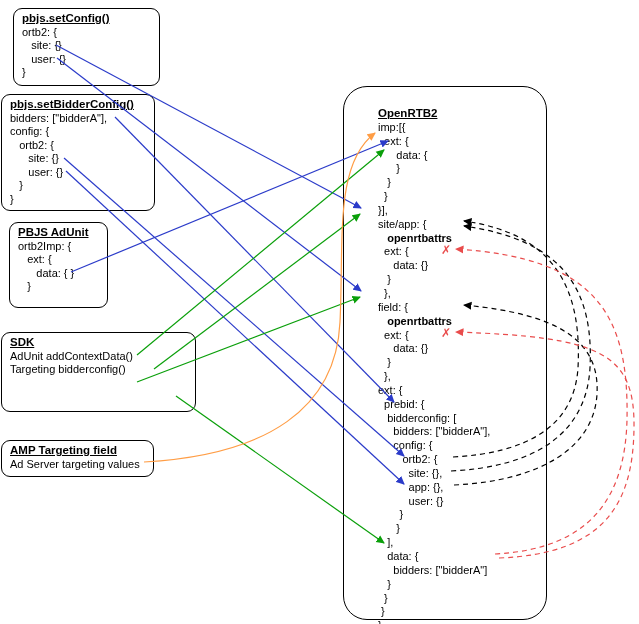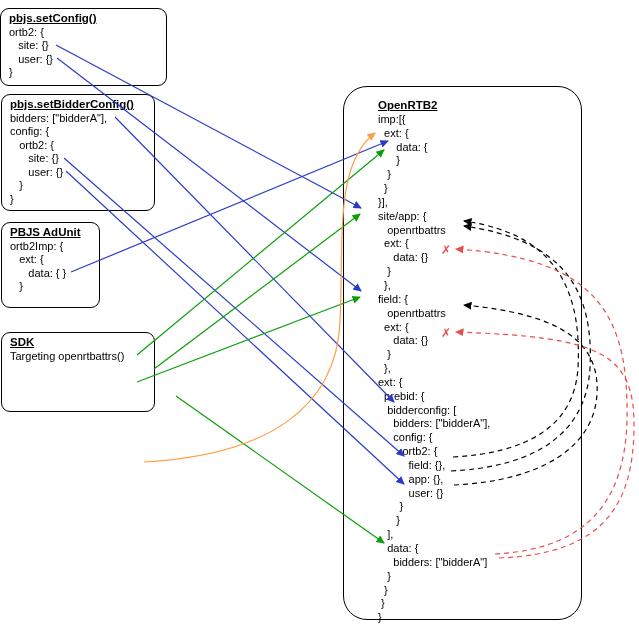--- a/index.html
+++ b/index.html
@@ -22,32 +22,32 @@
     line-height:13.5px;
     z-index:2;
   }
   .box .ln { white-space:pre; }
   .box-title {
     font-weight:bold;
     text-decoration:underline;
     font-size:11.5px;
     white-space:pre;
   }
-  #setconfig-box  { left:0;  top:8px;   width:167px; height:78px; }
+  #setconfig-box  { left:13px;  top:8px;   width:147px; height:78px; }
   #setbidder-box  { left:1px;  top:94px;  width:154px; height:117px; }
-  #adunit-box     { left:1px;  top:222px; width:99px;  height:86px; }
-  #sdk-box        { left:1px;  top:332px; width:154px; height:80px; }
+  #adunit-box     { left:9px;  top:222px; width:99px;  height:86px; }
+  #sdk-box        { left:1px;  top:332px; width:195px; height:80px; }
   #amp-box        { left:1px;  top:440px; width:153px; height:37px; }
   #openrtb2-box   {
-    left:343px; top:86px; width:239px; height:534px;
+    left:343px; top:86px; width:204px; height:534px;
     border-radius:24px;
-    padding:12px 2px 0 34px;
+    padding:20px 2px 0 34px;
     line-height:13.85px;
   }
-  .bold { font-weight:normal; }
+  .bold { font-weight:bold; }
   svg.arrows {
     position:absolute; left:0; top:0; width:639px; height:624px;
     pointer-events:none; z-index:5;
   }
   path.arrow { fill:none; stroke-width:1.2px; }
   .c-blue   { stroke:var(--arrow-blue); }
   .c-green  { stroke:var(--arrow-green); }
   .c-orange { stroke:var(--arrow-orange); }
   .c-black  { stroke:var(--arrow-black); stroke-dasharray:5 4; stroke-width:1.1px; }
   .c-red    { stroke:var(--arrow-red);   stroke-dasharray:5 4; stroke-width:1.1px; }
@@ -89,23 +89,28 @@
   <div class="box" id="adunit-box">
     <div class="box-title">PBJS AdUnit</div>
     <div class="ln">ortb2Imp: {</div>
     <div class="ln">   ext: {</div>
     <div class="ln">      data: { }</div>
     <div class="ln">   }</div>
   </div>
 
   <div class="box" id="sdk-box">
     <div class="box-title">SDK</div>
-    <div class="ln">Targeting openrtbattrs()</div>
+    <div class="ln">AdUnit addContextData()</div>
+    <div class="ln">Targeting bidderconfig()</div>
   </div>
 
+  <div class="box" id="amp-box">
+    <div class="box-title">AMP Targeting field</div>
+    <div class="ln">Ad Server targeting values</div>
+  </div>
 
   <div class="box" id="openrtb2-box">
     <div class="box-title">OpenRTB2</div>
     <div class="ln">imp:[{</div>
     <div class="ln">  ext: {</div>
     <div class="ln">      data: {</div>
     <div class="ln">      }</div>
     <div class="ln">   }</div>
     <div class="ln">  }</div>
     <div class="ln">}],</div>
@@ -120,21 +125,21 @@
     <div class="ln">  ext: {</div>
     <div class="ln">     data: {}</div>
     <div class="ln">   }</div>
     <div class="ln">  },</div>
     <div class="ln">ext: {</div>
     <div class="ln">  prebid: {</div>
     <div class="ln">   bidderconfig: [</div>
     <div class="ln">     bidders: ["bidderA"],</div>
     <div class="ln">     config: {</div>
     <div class="ln">        ortb2: {</div>
-    <div class="ln">          field: {},</div>
+    <div class="ln">          site: {},</div>
     <div class="ln">          app: {},</div>
     <div class="ln">          user: {}</div>
     <div class="ln">       }</div>
     <div class="ln">      }</div>
     <div class="ln">   ],</div>
     <div class="ln">   data: {</div>
     <div class="ln">     bidders: ["bidderA"]</div>
     <div class="ln">   }</div>
     <div class="ln">  }</div>
     <div class="ln"> }</div>

